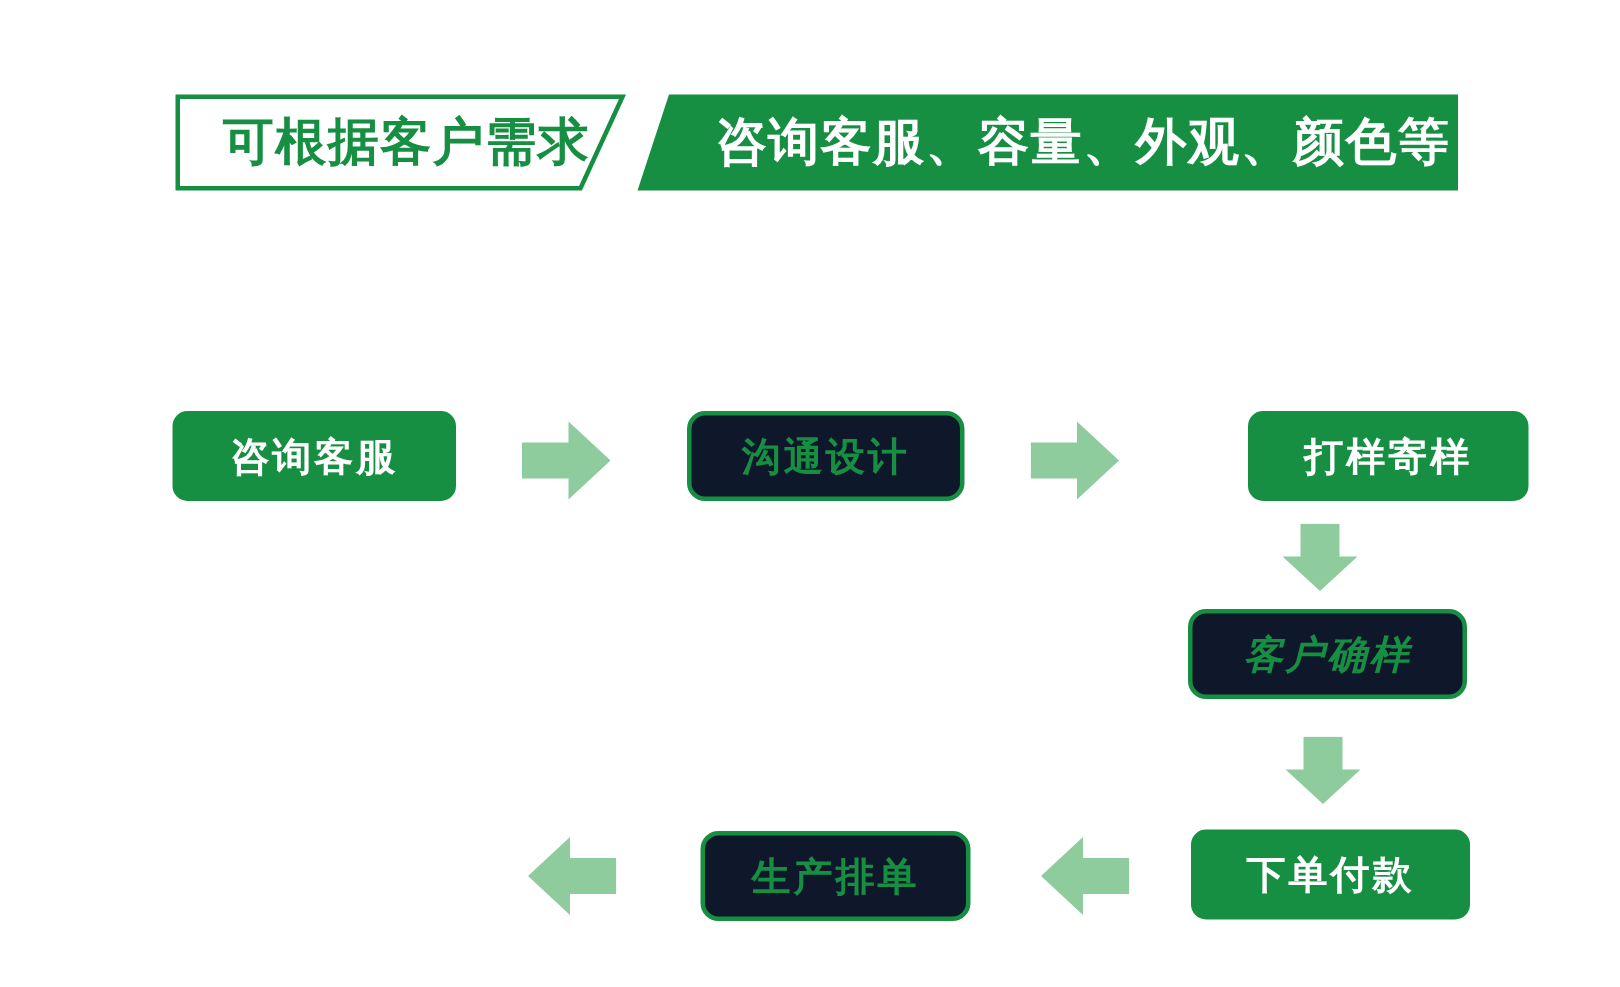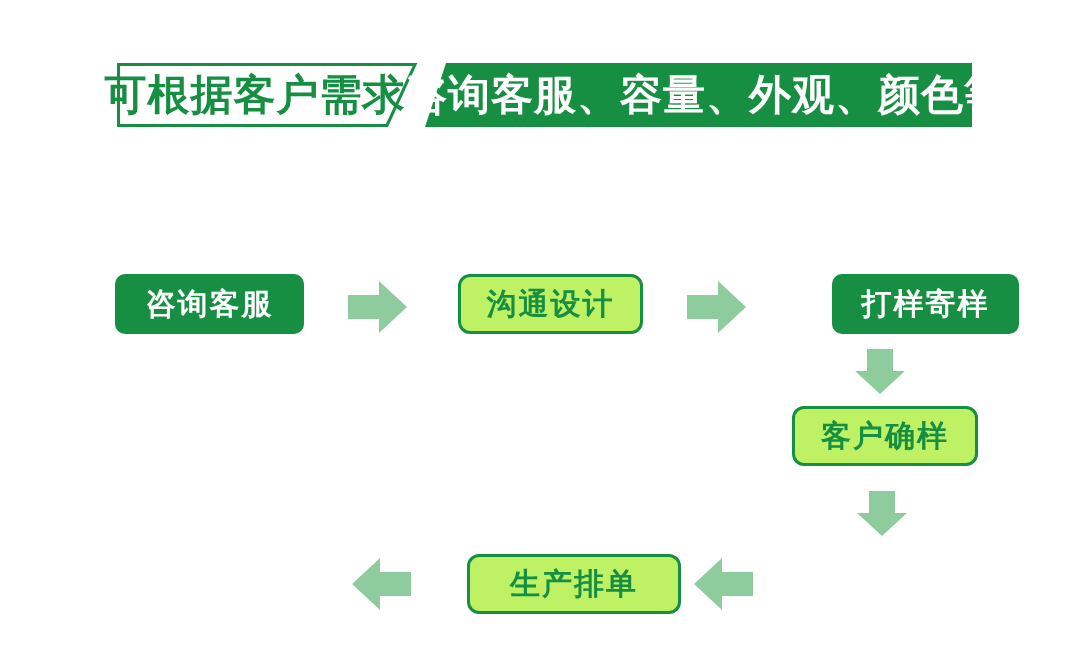--- a/index.html
+++ b/index.html
@@ -10,38 +10,38 @@
   #stage{
     position:relative;
     width:1080px;height:658px;
     background:var(--bg,#ffffff);
     overflow:hidden;
   }
   
   .banner{position:absolute;top:61px;height:68px;}
   .banner svg{position:absolute;left:0;top:0;}
   .banner .banner-text{
-    position:absolute;left:0;top:0;width:100%;height:100%;
+    position:absolute;left:16px;top:0;width:100%;height:100%;
     display:flex;align-items:center;justify-content:center;
-    font-size:42px;font-weight:bold;letter-spacing:1px;
+    font-size:34px;font-weight:bold;letter-spacing:1px;
     white-space:nowrap;
   }
   #banner-left{left:115px;width:304px;}
   #banner-left .banner-text{color:var(--green);padding-right:24px;box-sizing:border-box;}
   #banner-right{left:424px;width:550px;}
   #banner-right .banner-text{color:var(--text-on-green);padding-left:14px;box-sizing:border-box;}
   
   .box{
     position:absolute;height:60px;box-sizing:border-box;
     display:flex;align-items:center;justify-content:center;
-    font-size:30px;font-weight:bold;letter-spacing:2px;
+    font-size:26px;font-weight:bold;letter-spacing:2px;
     white-space:nowrap;border-radius:10px;
   }
   .box.solid{background:var(--green);color:var(--text-on-green);}
-  .box.outline{background:#bef264;border:3px solid var(--green);color:var(--green);border-radius:12px;}
+  .box.outline{background:#0f172a;border:3px solid var(--green);color:var(--green);border-radius:12px;}
   
   .arrow{position:absolute;background:var(--light-green);}
   .arrow.right{
     width:59px;height:52px;
     clip-path:polygon(0 14px,31px 14px,31px 0,59px 26px,31px 52px,31px 38px,0 38px);
   }
   .arrow.left{
     width:59px;height:52px;
     clip-path:polygon(59px 14px,28px 14px,28px 0,0 26px,28px 52px,28px 38px,59px 38px);
   }
@@ -74,25 +74,26 @@
   <div class="arrow right" style="left:348px;top:281px;"></div>
 
   <div class="box outline" style="left:458px;top:274px;width:185px;">沟通设计</div>
 
   <div class="arrow right" style="left:687px;top:281px;"></div>
 
   <div class="box solid" style="left:786px;top:274px;width:187px;margin-left:46px;">打样寄样</div>
 
   <div class="arrow down" style="left:855px;top:349px;"></div>
 
-  <div class="box outline" style="left:792px;top:406px;width:186px;">客户确样</div>
+  <div class="box outline" style="left:792px;top:406px;width:186px;font-style:italic;">客户确样</div>
 
   <div class="arrow down" style="left:857px;top:491px;"></div>
 
+  <div class="box solid" style="left:794px;top:553px;width:186px;">下单付款</div>
 
   <div class="arrow left" style="left:694px;top:558px;"></div>
 
-  <div class="box outline" style="left:467px;top:554px;width:214px;">生产排单</div>
+  <div class="box outline" style="left:467px;top:554px;width:180px;">生产排单</div>
 
   <div class="arrow left" style="left:352px;top:558px;"></div>
 
 
 </div>
 
 </body></html>

